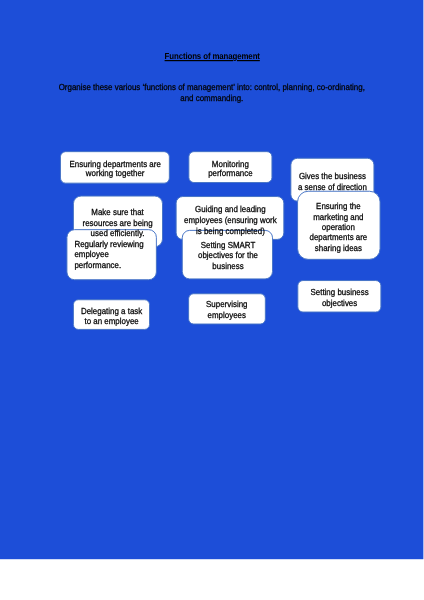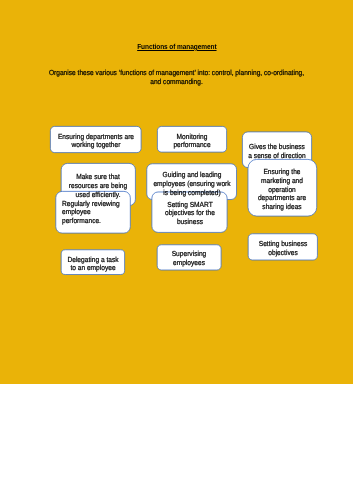--- a/index.html
+++ b/index.html
@@ -9,21 +9,21 @@
     overflow: hidden;
   }
   body {
     font-family: "Liberation Sans", sans-serif;
     color: #000000;
     -webkit-text-stroke: 0.22px #000000;
     position: relative;
     -webkit-font-smoothing: antialiased;
     text-rendering: geometricPrecision;
   }
-  .page { position: absolute; left:0; top:0; width:353px; height:384px; background: #eab308; filter: blur(0.2px); }
+  .page { position: absolute; left:0; top:0; width:353px; height:466px; background: #1d4ed8; filter: blur(0.2px); }
 
   .doc-title {
     -webkit-text-stroke: 0px;
     position: absolute;
     left: 0; right: 0;
     top: 42px;
     text-align: center;
     font-size: 7.4px;
     font-weight: bold;
     letter-spacing: -0.1px;

